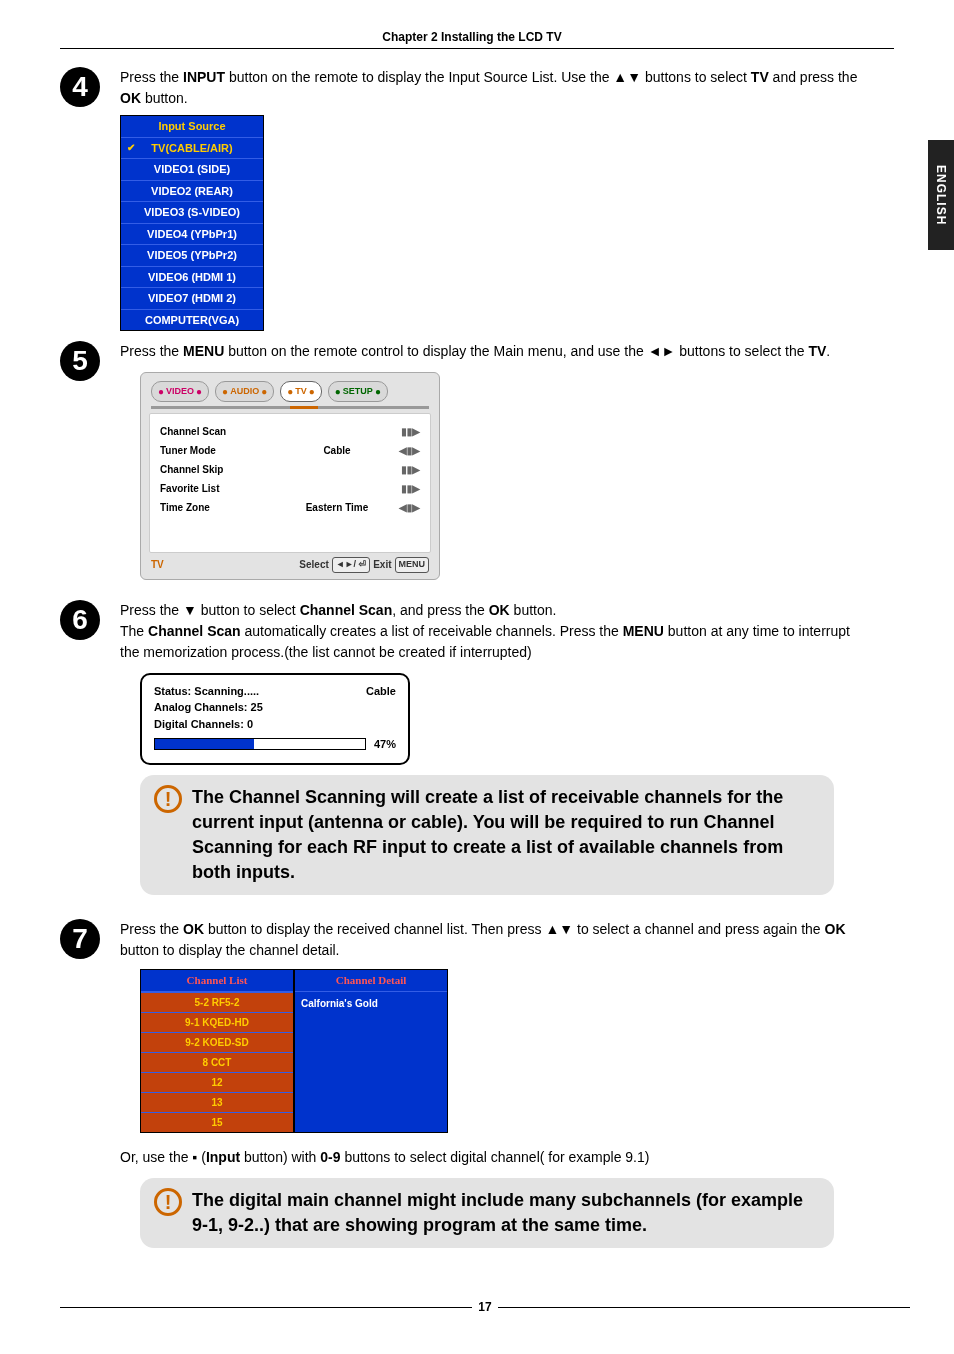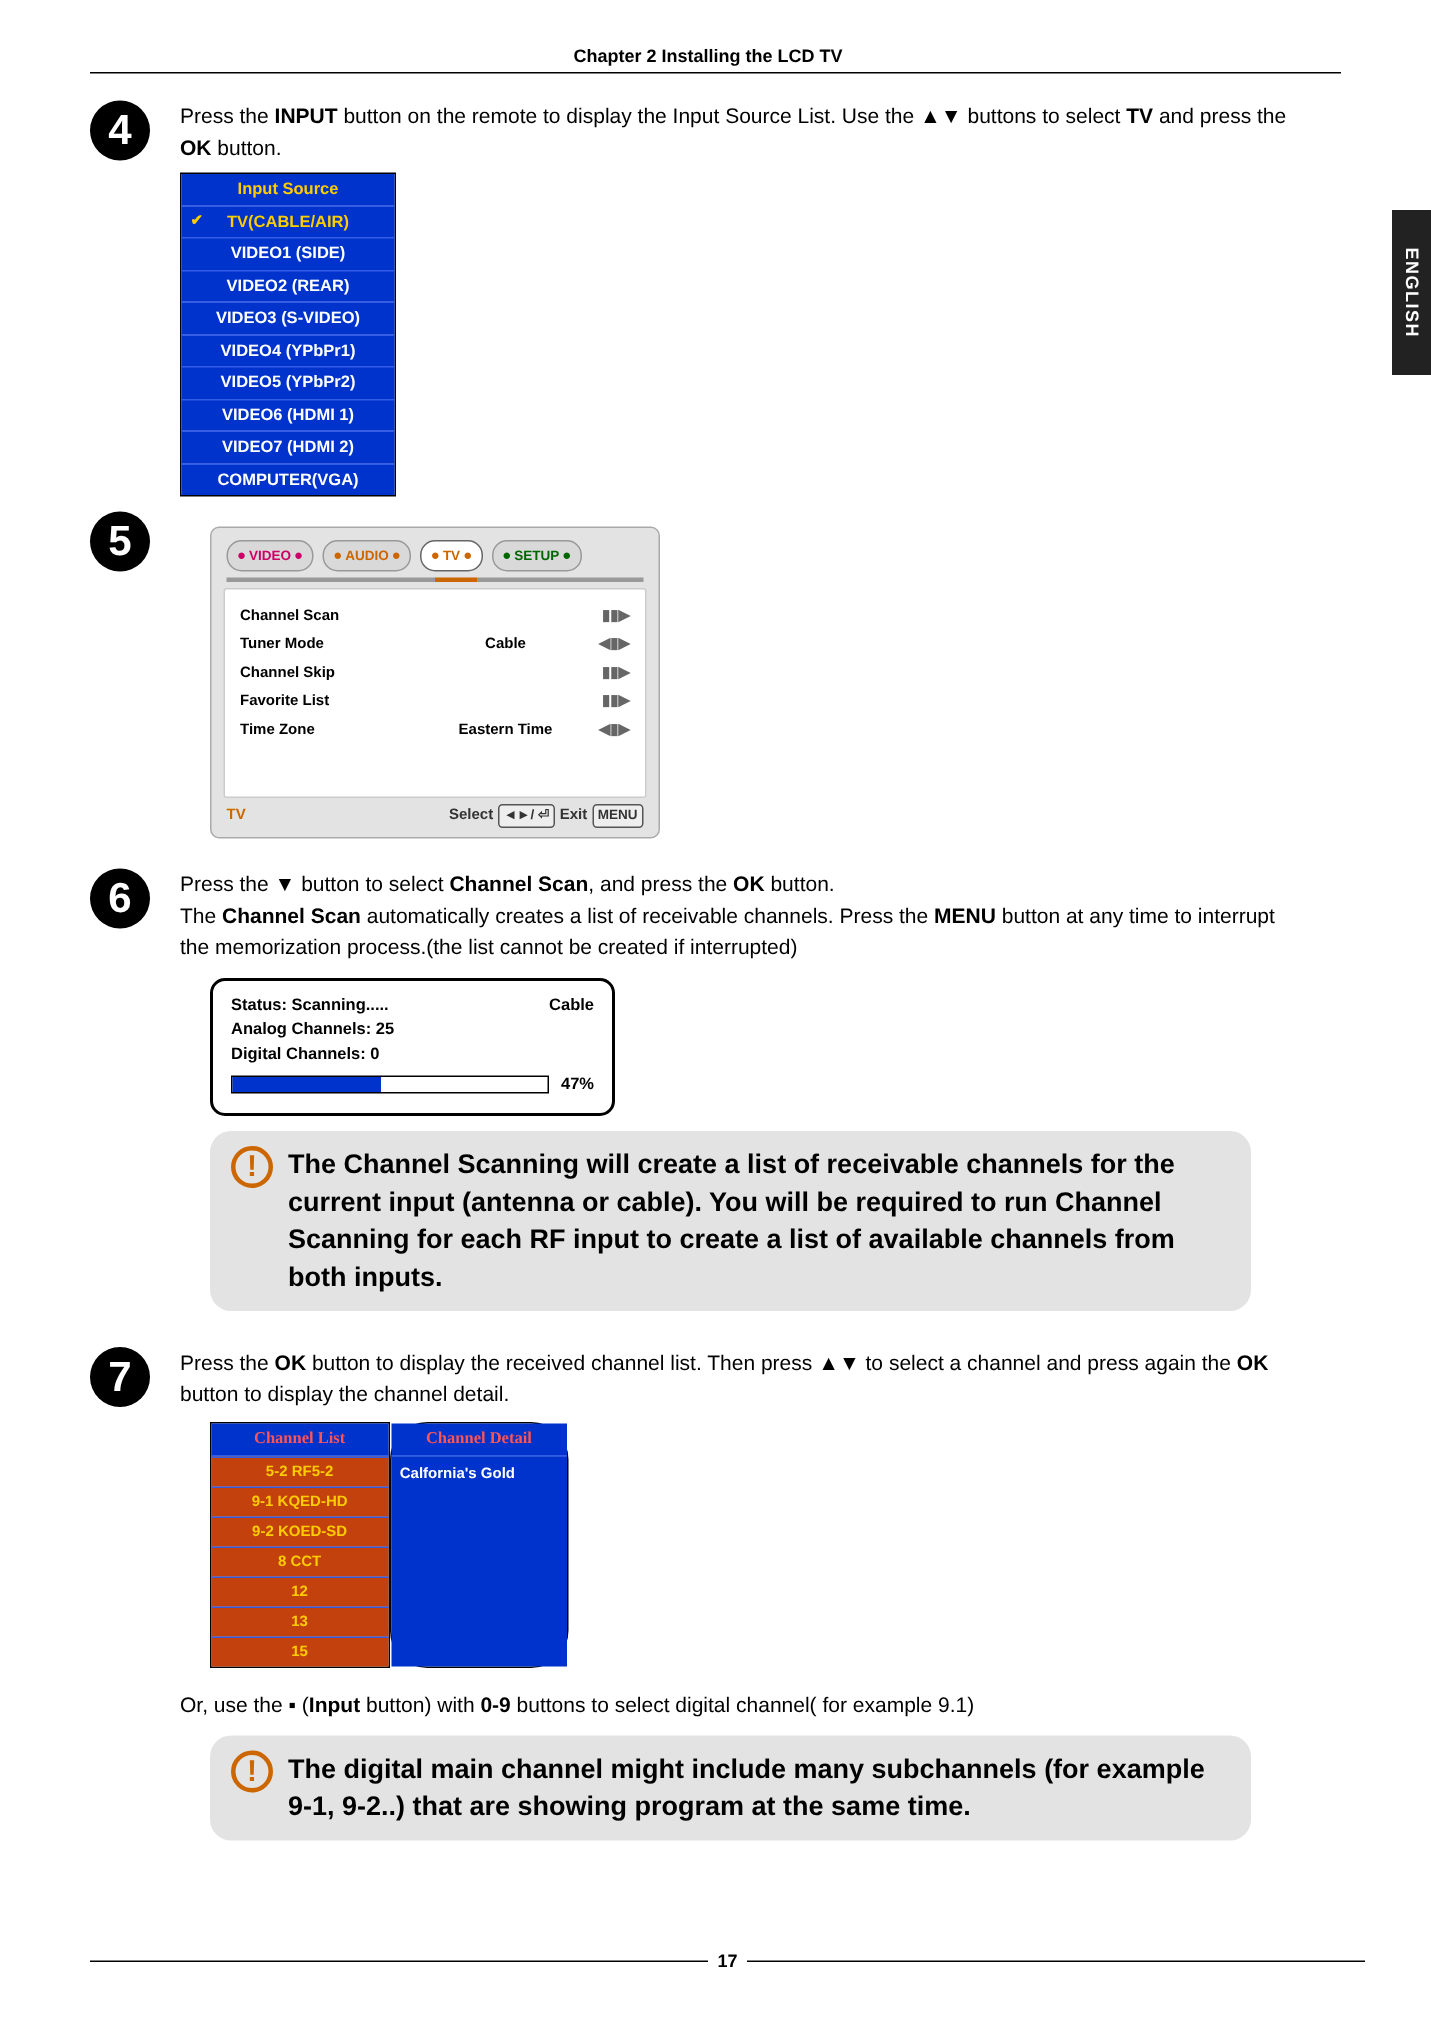--- a/index.html
+++ b/index.html
@@ -36,21 +36,21 @@
   .tv-footer .hints { color: #333; display: flex; align-items: center; gap: 3px; }
   .keycap { border: 1px solid #555; border-radius: 3px; padding: 0 3px; font-size: 9px; background: #eee; }
   .scan-box { width: 270px; margin: 10px 0 10px 20px; border: 2px solid #000; border-radius: 10px; padding: 8px 12px 10px 12px; font-size: 11px; font-weight: bold; }
   .scan-top { display: flex; justify-content: space-between; }
   .progress-row { display: flex; align-items: center; gap: 8px; margin-top: 4px; }
   .progress { flex: 1; height: 12px; border: 1px solid #000; background: #fff; position: relative; }
   .progress .fill { position: absolute; left: 0; top: 0; bottom: 0; background: #0033cc; }
   .note-box { display: flex; align-items: flex-start; background: #e3e3e3; border-radius: 14px; padding: 10px 14px; margin: 8px 30px 14px 20px; gap: 10px; }
   .note-icon { width: 28px; height: 28px; border: 3px solid #cc6600; border-radius: 50%; color: #cc6600; font-weight: bold; font-size: 20px; display: flex; align-items: center; justify-content: center; flex-shrink: 0; }
   .note-text { font-weight: bold; font-size: 18px; line-height: 1.4; }
-  .chlist { display: flex; width: 239px; margin: 8px 0 14px 20px; font-size: 11px; font-weight: bold; }
+  .chlist { display: flex; width: 308px; margin: 8px 0 14px 20px; font-size: 11px; font-weight: bold; }
   .chlist-col { flex: 1; border: 1px solid #000; }
   .chlist .hdr { background: #0033cc; border-bottom: 1px solid #335de6; text-align: center; padding: 2px 0; }
   .chlist .hdr.red { color: #f55; font-family: Georgia, serif; }
   .chlist .crow { background: #c2410c; color: #ffcc00; border-top: 1px solid #335de6; text-align: center; padding: 2px 0; font-size: 10px; }
   .chlist .detail-body { background: #0033cc; color: #fff; padding: 4px 6px; height: 100%; font-size: 10px; }
   .footer-line { position: absolute; bottom: 30px; left: 60px; right: 44px; border-top: 1.5px solid #000; text-align: center; }
   .footer-line span { position: relative; top: -10px; background: #fff; padding: 0 6px; font-weight: bold; font-size: 12px; }
   .dot-ico { font-size: 10px; display: inline-block; vertical-align: middle; }
 </style>
 </head>
@@ -85,20 +85,23 @@
         <div class="row"><span>COMPUTER(VGA)</span></div>
       </div>
     </div>
   </div>
 
   <div class="step">
     <div class="step-num">
         <div class="num-circle">5</div>
       </div>
     <div class="step-body">
+      <p>
+        <span>Press the </span><b>MENU</b><span> button on the remote control to display the Main menu, and use the ◄► buttons to select the </span><b>TV</b><span>.</span>
+      </p>
       <div class="tv-menu">
         <div class="tv-tabs">
           <div class="tab video">
               <span class="dot-ico">●</span>
               <span>VIDEO</span>
               <span class="dot-ico">●</span>
             </div>
           <div class="tab audio">
               <span class="dot-ico">●</span>
               <span>AUDIO</span>
@@ -200,21 +203,21 @@
         <div class="chlist-col">
           <div class="hdr red">Channel List</div>
           <div class="crow">5-2 RF5-2</div>
           <div class="crow">9-1 KQED-HD</div>
           <div class="crow">9-2 KOED-SD</div>
           <div class="crow">8    CCT</div>
           <div class="crow">12</div>
           <div class="crow">13</div>
           <div class="crow">15</div>
         </div>
-        <div class="chlist-col" style="display:flex;flex-direction:column;border-radius:25px;">
+        <div class="chlist-col" style="display:flex;flex-direction:column;">
           <div class="hdr red">Channel Detail</div>
           <div class="detail-body" style="flex:1;">Calfornia's Gold</div>
         </div>
       </div>
       <p style="margin-bottom:10px;">
         <span>Or, use the ▪ (</span><b>Input</b><span> button) with </span><b>0-9</b><span> buttons to select digital channel( for example 9.1)</span>
       </p>
       <div class="note-box">
         <div class="note-icon">!</div>
         <div class="note-text">The digital main channel might include many subchannels (for example 9-1, 9-2..) that are showing program at the same time.</div>

